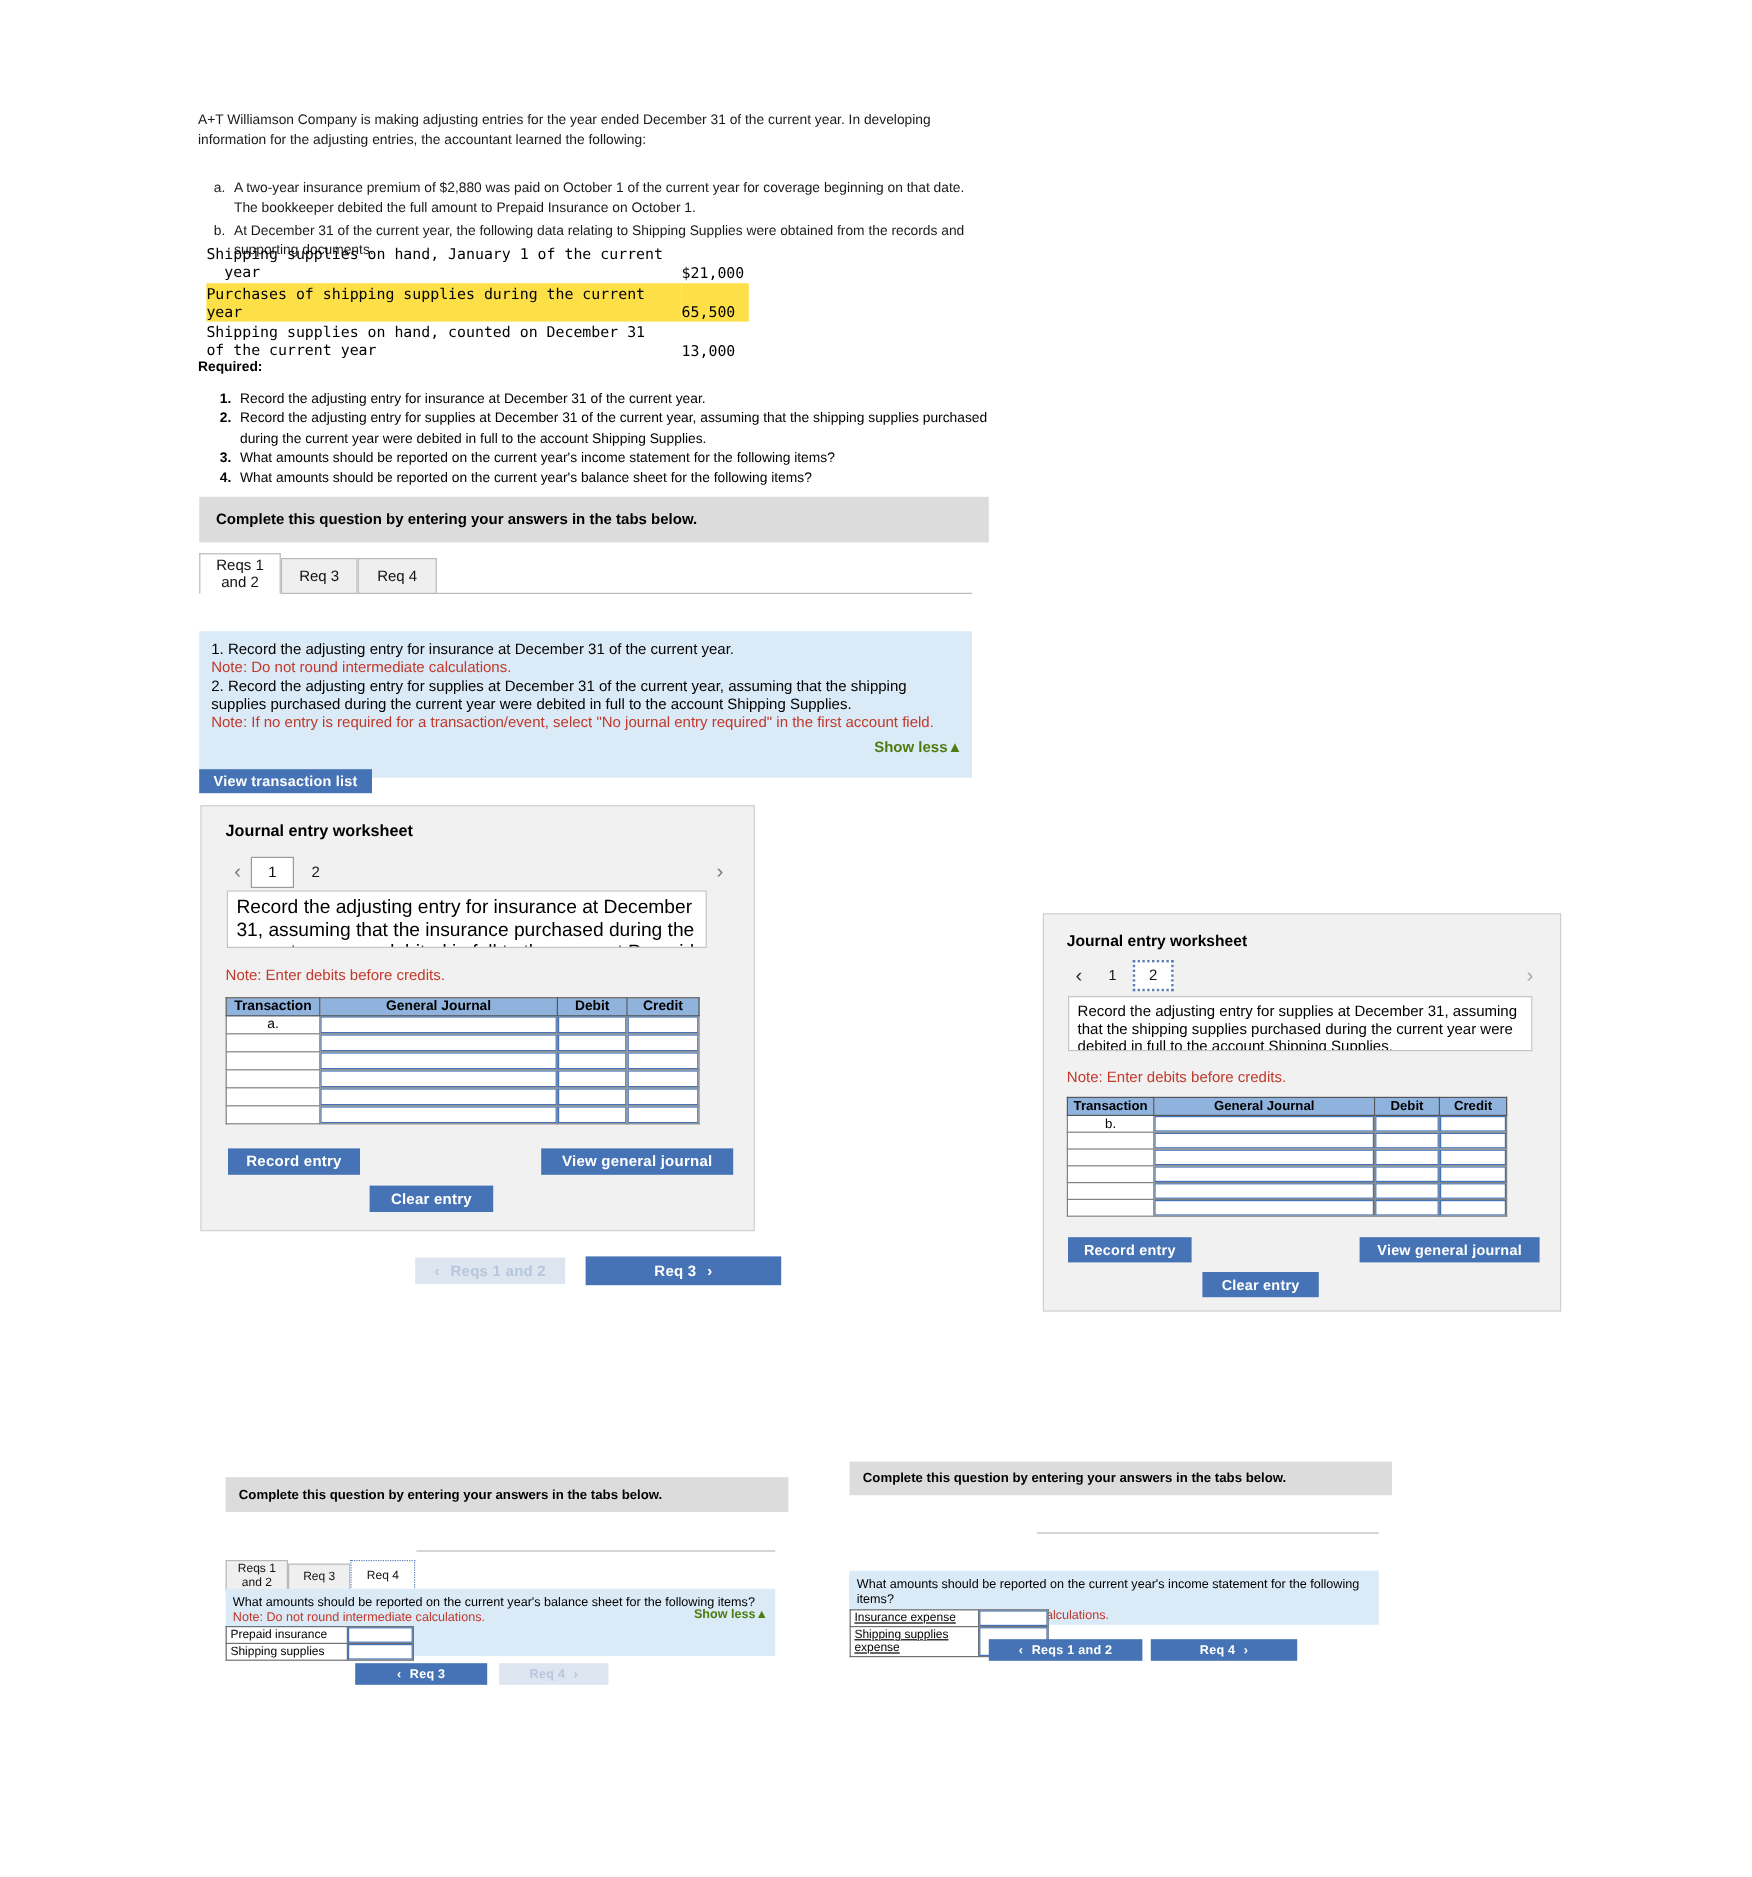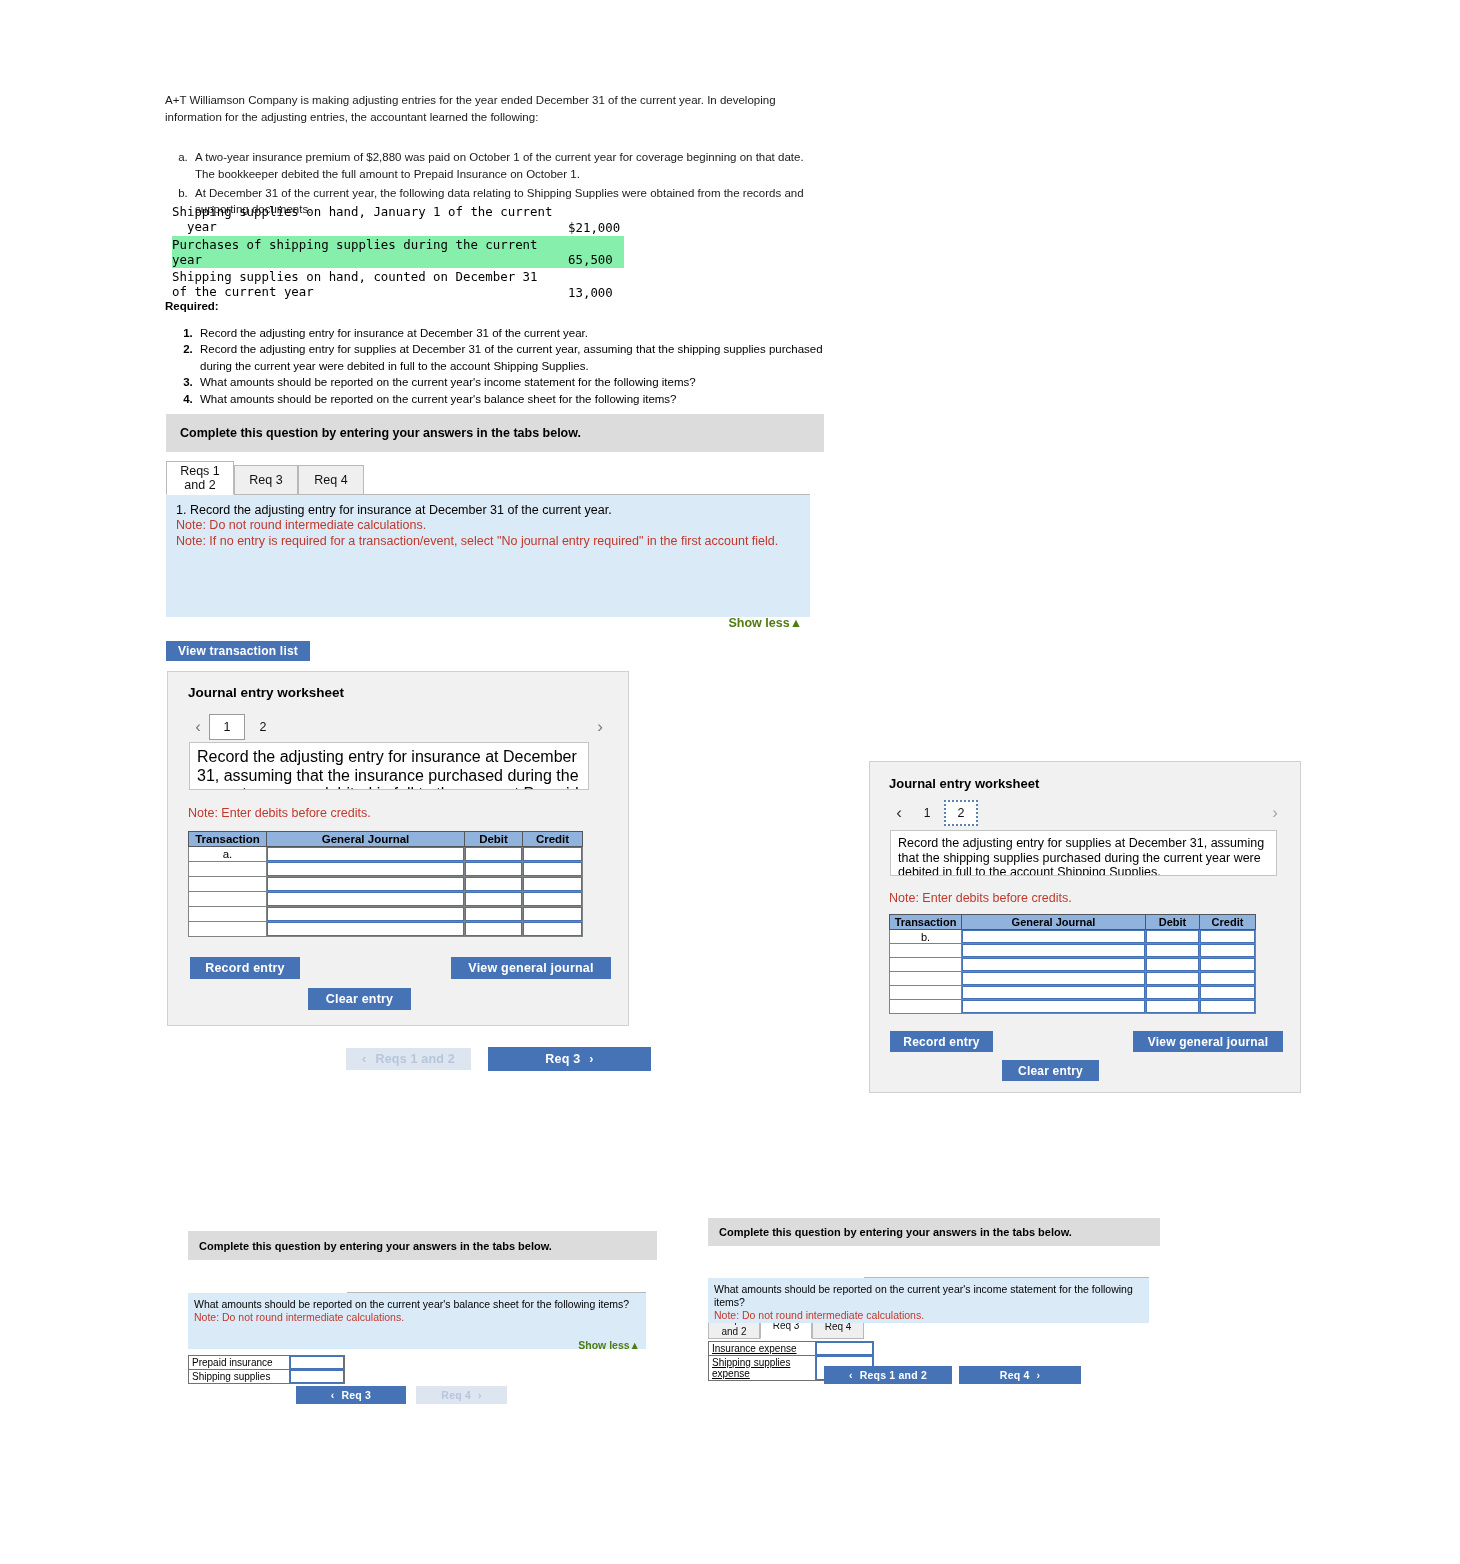--- a/index.html
+++ b/index.html
@@ -34,21 +34,21 @@
   
   #supplies-table {
     left: 172px; top: 203px; width: 452px;
     border-collapse: collapse;
     font-family: "DejaVu Sans Mono", "Liberation Mono", monospace;
     font-size: 12.4px;
   }
   #supplies-table td { padding: 1px 0 1px 0; vertical-align: bottom; }
   #supplies-table td.lbl { width: 392px; line-height: 1.23; padding-right: 4px; }
   #supplies-table td.val { text-align: left; white-space: nowrap; }
-  #supplies-table tr.alt { background: #86efac; }
+  #supplies-table tr.alt { background: #fde047; }
 
   
   #required-heading { left: 165px; top: 300px; font-size: 11.5px; font-weight: bold; }
   #required-list {
     left: 172px; top: 325px; width: 648px; margin: 0; padding-left: 24px;
     font-size: 11.5px; line-height: 1.43;
   }
   #required-list li { padding-left: 4px; margin-bottom: 0px; }
   #required-list li::marker { font-weight: bold; }
 
@@ -65,21 +65,21 @@
     text-align: center;
     line-height: 1.12;
     display: flex; align-items: center; justify-content: center;
     box-sizing: border-box;
     color: #111;
   }
   .tab.active { background: #ffffff; border-bottom-color: #ffffff; }
   .tab.focus { border: 1px dotted #5a7fb5; }
   .tabstrip-rule { background: #b9b9b9; height: 1px; }
 
-  .info-panel { background: #dbeaf7; box-sizing: border-box; }
+  .info-panel { background: #dbeaf7; box-sizing: border-box; margin-top: 31px; }
   .note-red { color: #c0392b; }
   .showless {
     color: #4d7c0f; font-weight: bold; text-align: right;
   }
 
   .btn {
     background: #4573b5; color: #fff; font-weight: bold;
     text-align: center; border: none; box-sizing: border-box;
     display: flex; align-items: center; justify-content: center;
     letter-spacing: .2px;
@@ -172,20 +172,21 @@
     <span>and 2</span>
   </div>
   <div class="tab" style="width:64px; height:30px; align-self:flex-end; font-size:12.5px;">Req 3</div>
   <div class="tab" style="width:66px; height:30px; align-self:flex-end; font-size:12.5px;">Req 4</div>
 </div>
 <div class="abs tabstrip-rule" style="left:364px; top:494px; width:446px;"></div>
 
 <div class="abs info-panel" id="main-info-panel" style="left:166px; top:495px; width:644px; height:122px; padding:8px 12px 0 10px; font-size:12.5px; line-height:1.22;">
   <div>1. Record the adjusting entry for insurance at December 31 of the current year.</div>
   <div class="note-red">Note: Do not round intermediate calculations.</div>
+  <div>2. Record the adjusting entry for supplies at December 31 of the current year, assuming that the shipping supplies purchased during the current year were debited in full to the account Shipping Supplies.</div>
   <div class="note-red">Note: If no entry is required for a transaction/event, select "No journal entry required" in the first account field.</div>
 </div>
 <div class="abs showless" style="left:600px; top:616px; width:202px; font-size:12.5px;">
   <span>Show less</span><span>▲</span>
 </div>
 
 <div class="abs btn" id="view-transaction-list-btn" style="left:166px; top:641px; width:144px; height:20px; font-size:12px;">View transaction list</div>
 
 <div class="abs worksheet" id="worksheet-1" style="left:167px; top:671px; width:462px; height:355px;">
   <div style="position:absolute; left:20px; top:13px; font-size:13.5px;" class="ws-title">Journal entry worksheet</div>

